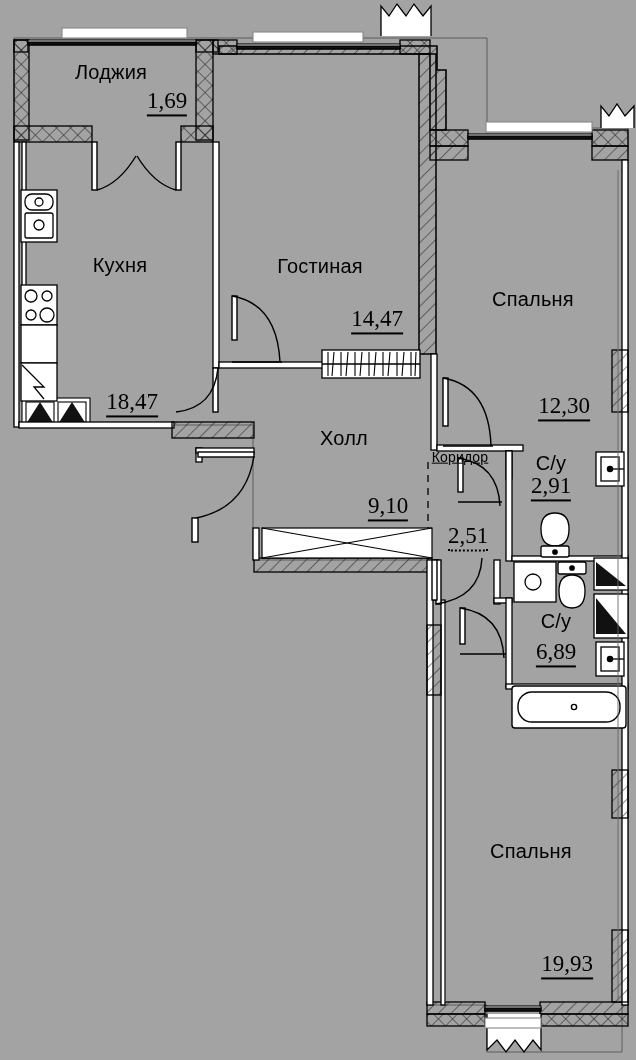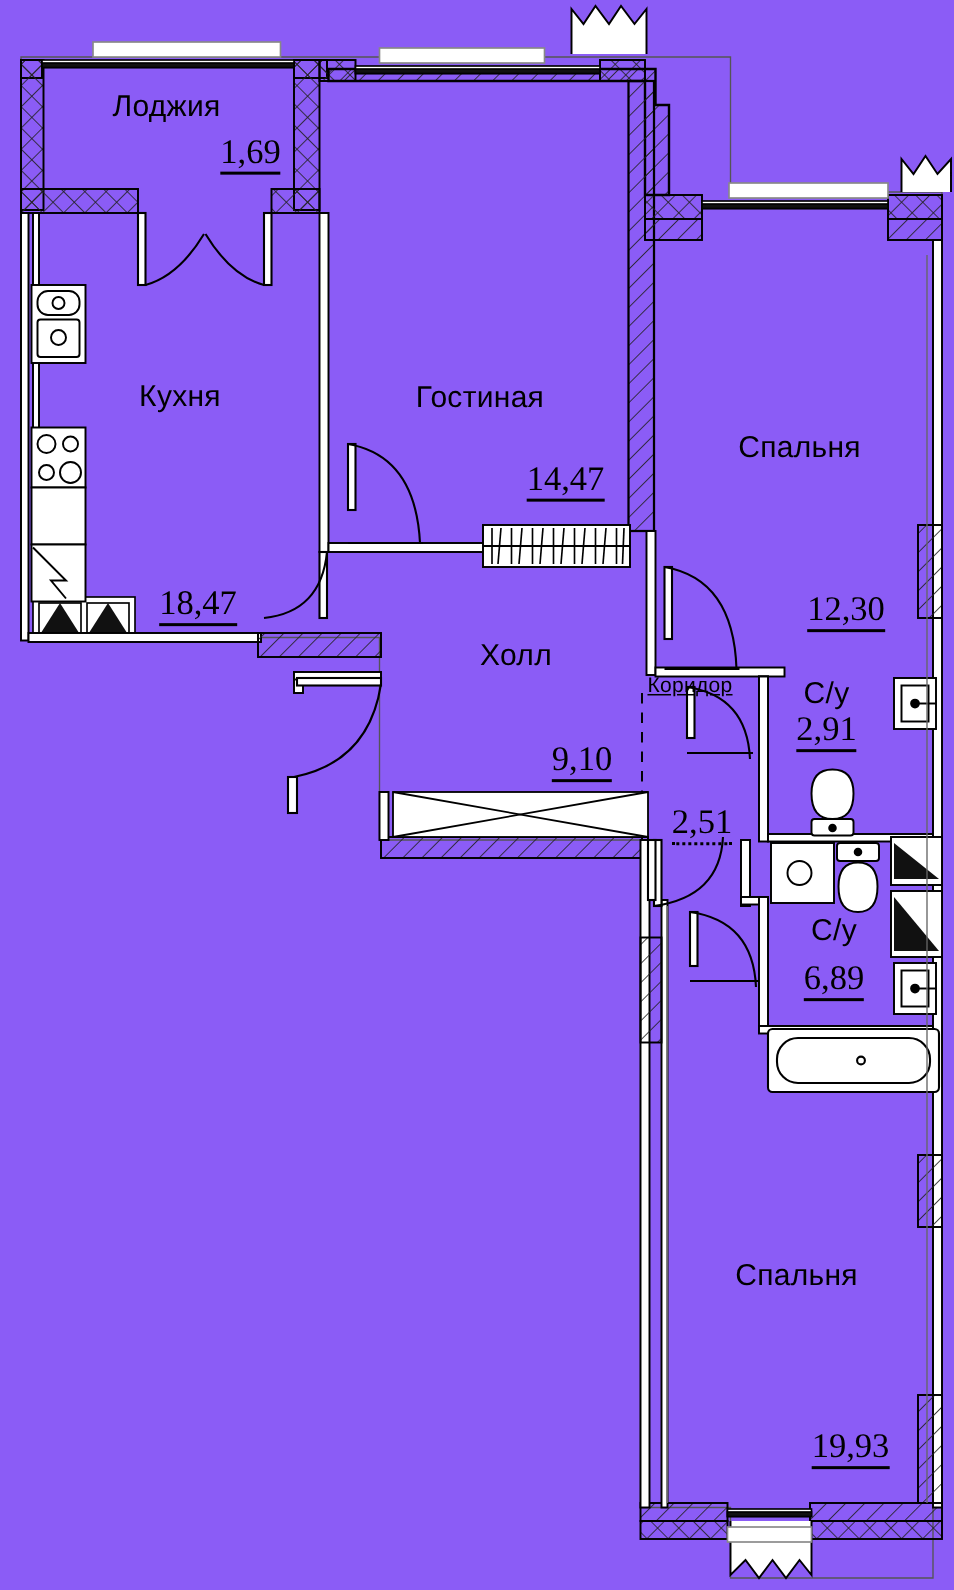--- a/index.html
+++ b/index.html
@@ -10,21 +10,21 @@
   body {
     width: 636px;
     height: 1060px;
     font-family: "Liberation Sans", sans-serif;
     overflow: hidden;
   }
   #plan-root {
     position: relative;
     width: 636px;
     height: 1060px;
-    background: #8b5cf6;
+    background: #a3a3a3;
   }
   #plan-svg {
     position: absolute;
     left: 0;
     top: 0;
     width: 636px;
     height: 1060px;
   }
   .room-label {
     position: absolute;
@@ -49,21 +49,20 @@
     font-family: Liberation Serif, serif;
     font-size: 23px;
     white-space: nowrap;
     transform: translate(-50%, -50%);
     border-bottom: 2px solid #000000;
     padding-bottom: 1px;
     line-height: 1.05;
   }
   .room-area.dotted {
     border-bottom: 2px dotted #000000;
-    margin-top: 12px;
   }
 </style>
 </head>
 <body>
 
 <div id="plan-root">
 
   <svg id="plan-svg" viewBox="0 0 636 1060" xmlns="http://www.w3.org/2000/svg">
 
     <defs>

